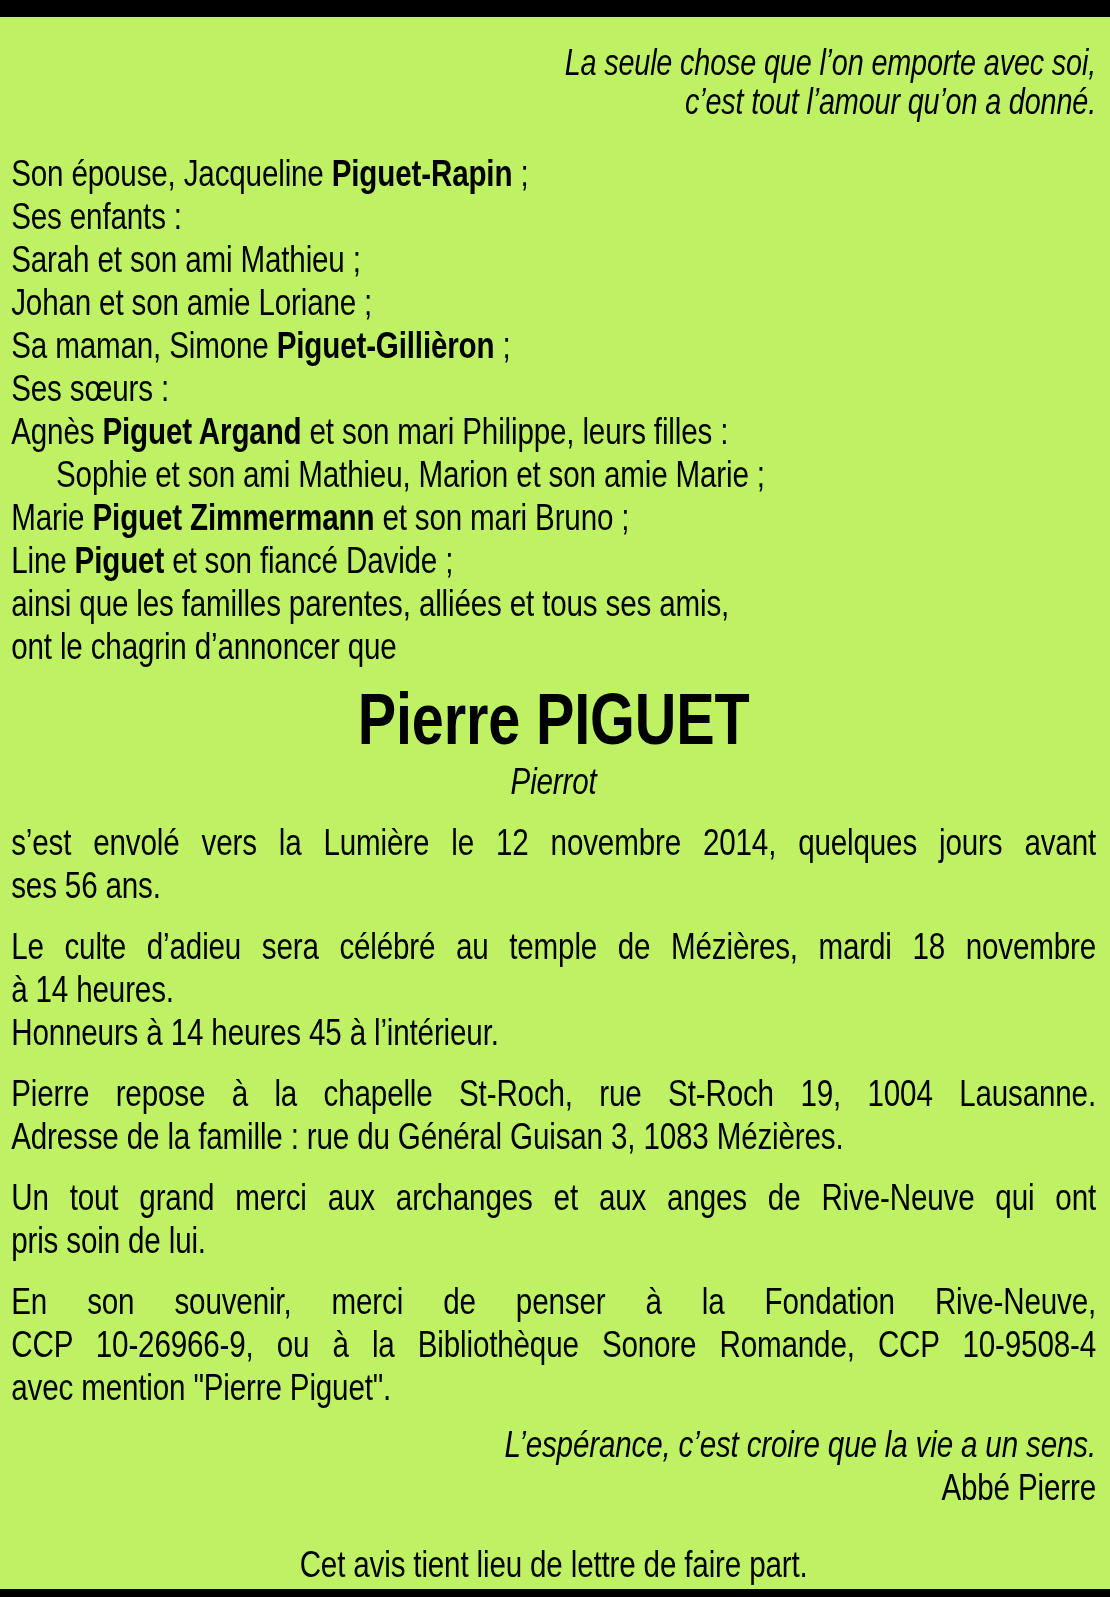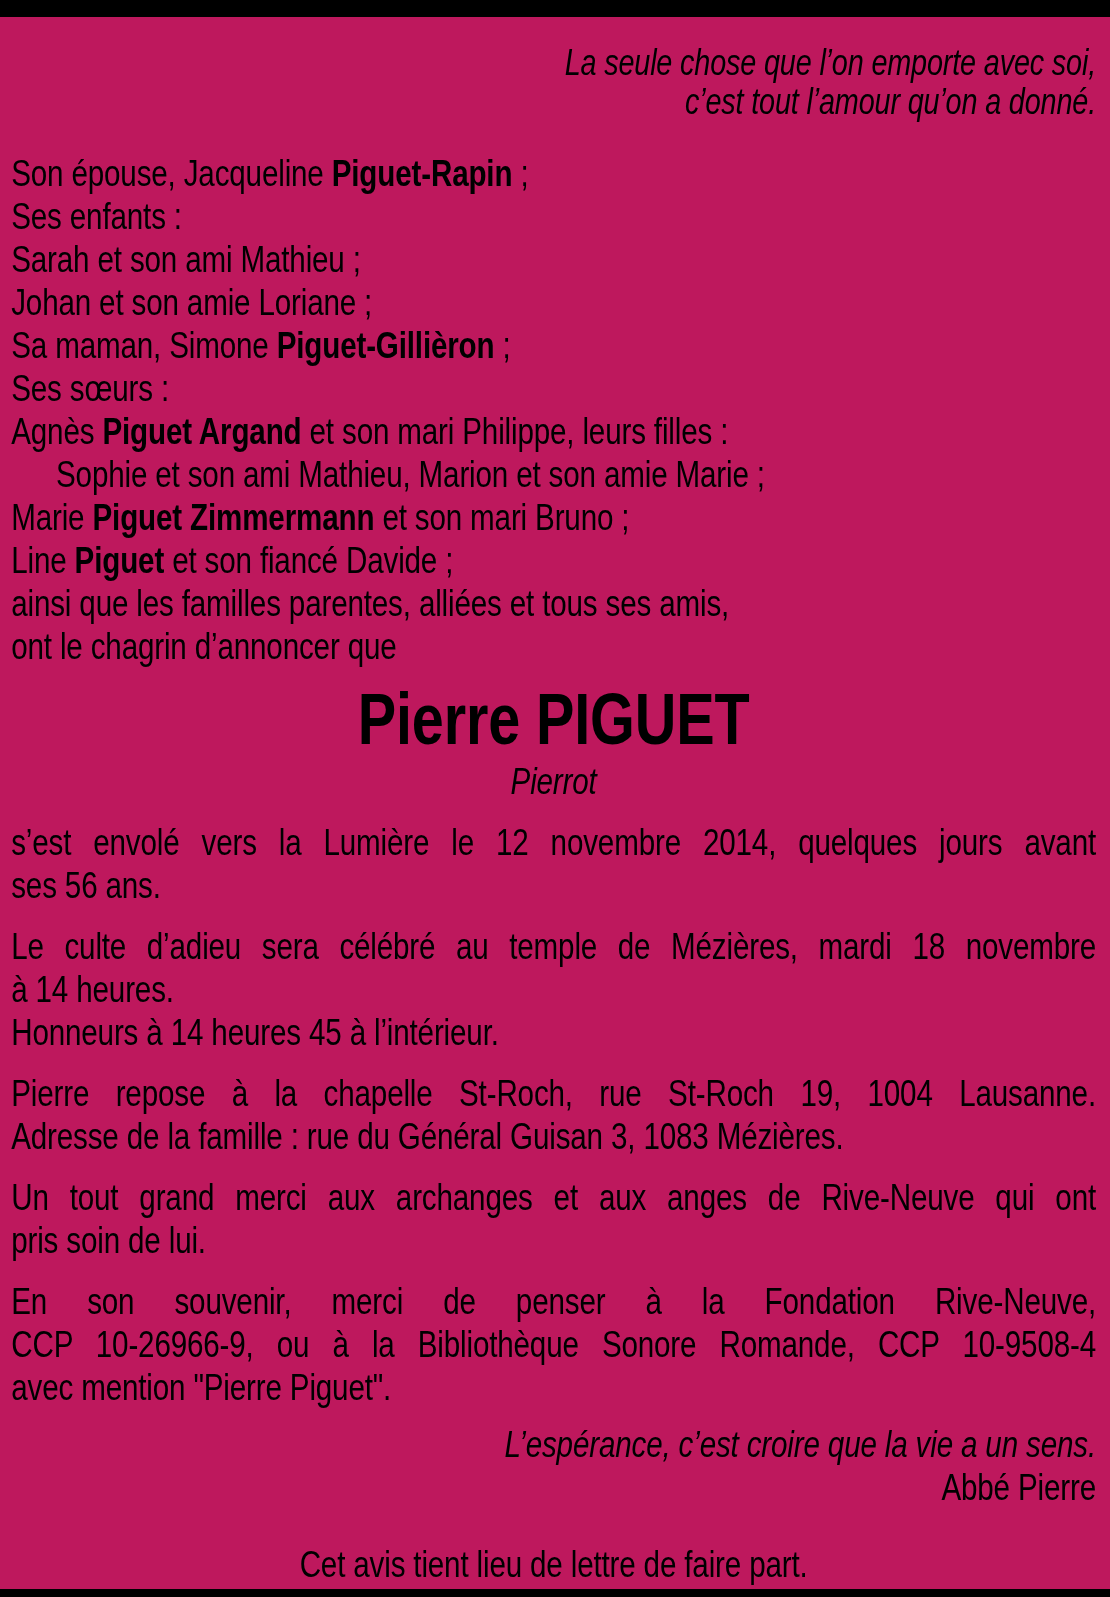--- a/index.html
+++ b/index.html
@@ -1,20 +1,20 @@
 <!DOCTYPE html>
 <html><head>
 <meta charset="utf-8">
 <style>
   html, body { margin: 0; padding: 0; background: #ffffff; }
   .page {
     position: relative;
     width: 1110px;
     height: 1597px;
-    background: #be185d;
+    background: #bef264;
     overflow: hidden;
     font-family: "Liberation Sans", sans-serif;
     color: #000000;
   }
   .bar { position: absolute; left: 0; width: 100%; background: #000000; }
   .bar.top { top: 0; height: 17px; }
   .bar.bottom { bottom: 0; height: 8px; }
 
   
   .scale {

